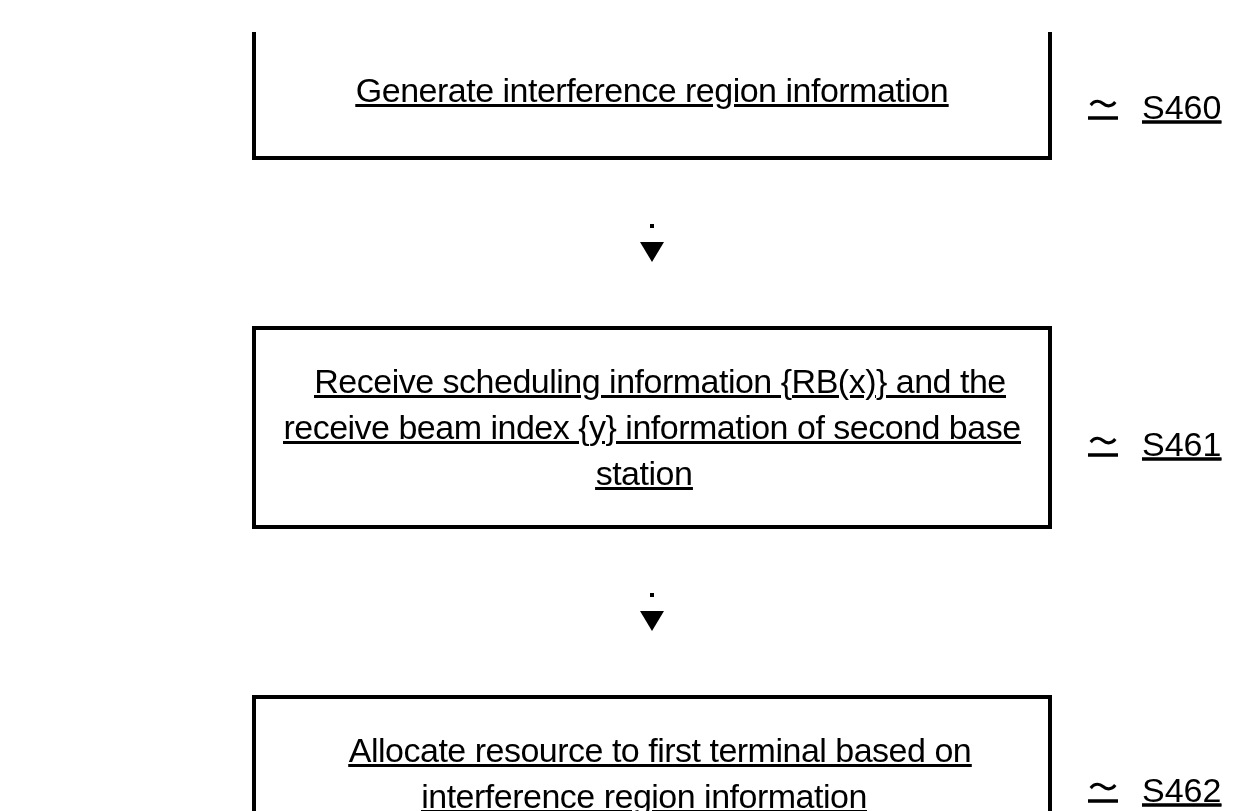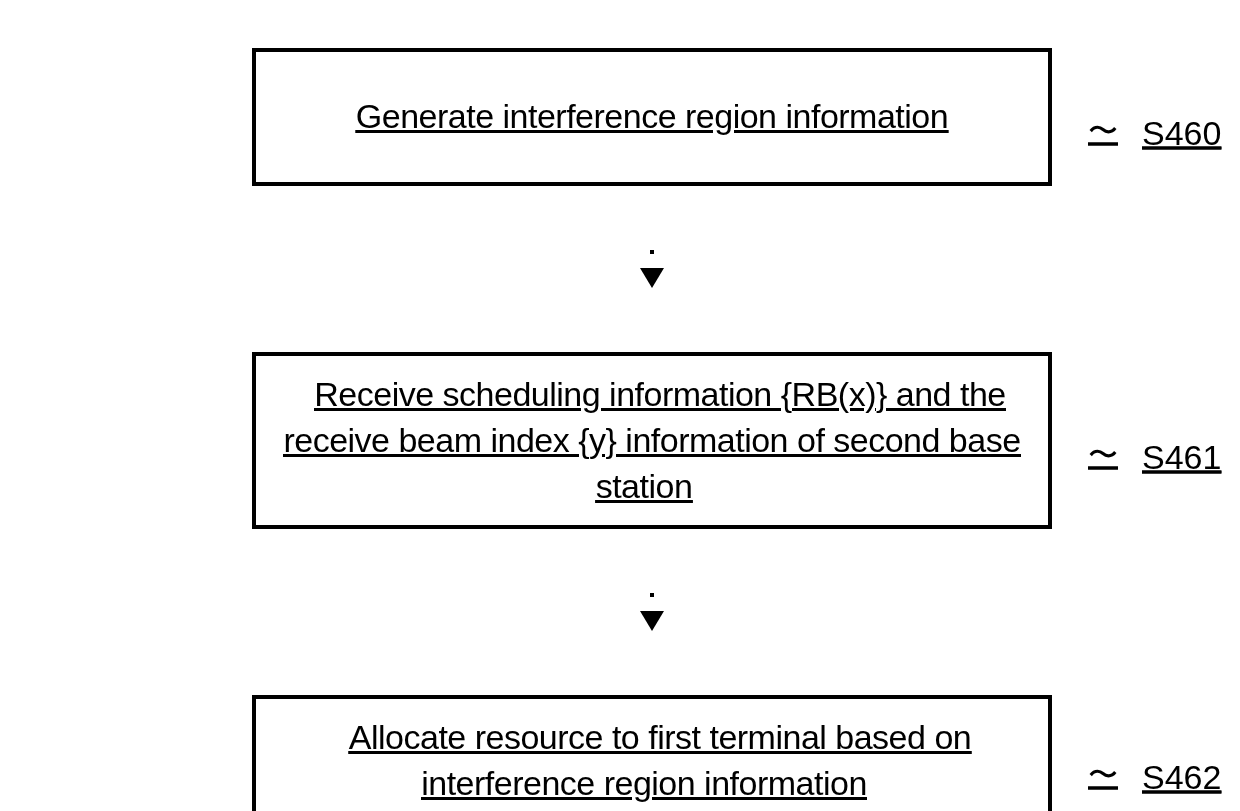--- a/index.html
+++ b/index.html
@@ -25,21 +25,21 @@
     }
     .flow-row {
       display: flex;
       align-items: center;
       position: relative;
     }
     .flow-box {
       border: 4px solid #000;
       background: #fff;
       width: 800px;
-      padding: 16px 20px;
+      padding: 29px 20px;
       text-align: center;
       font-size: 34px;
       line-height: 1.35;
       color: #000;
       font-weight: 400;
       letter-spacing: -0.5px;
     }
     .box-single-line {
       padding: 42px 20px;
     }

